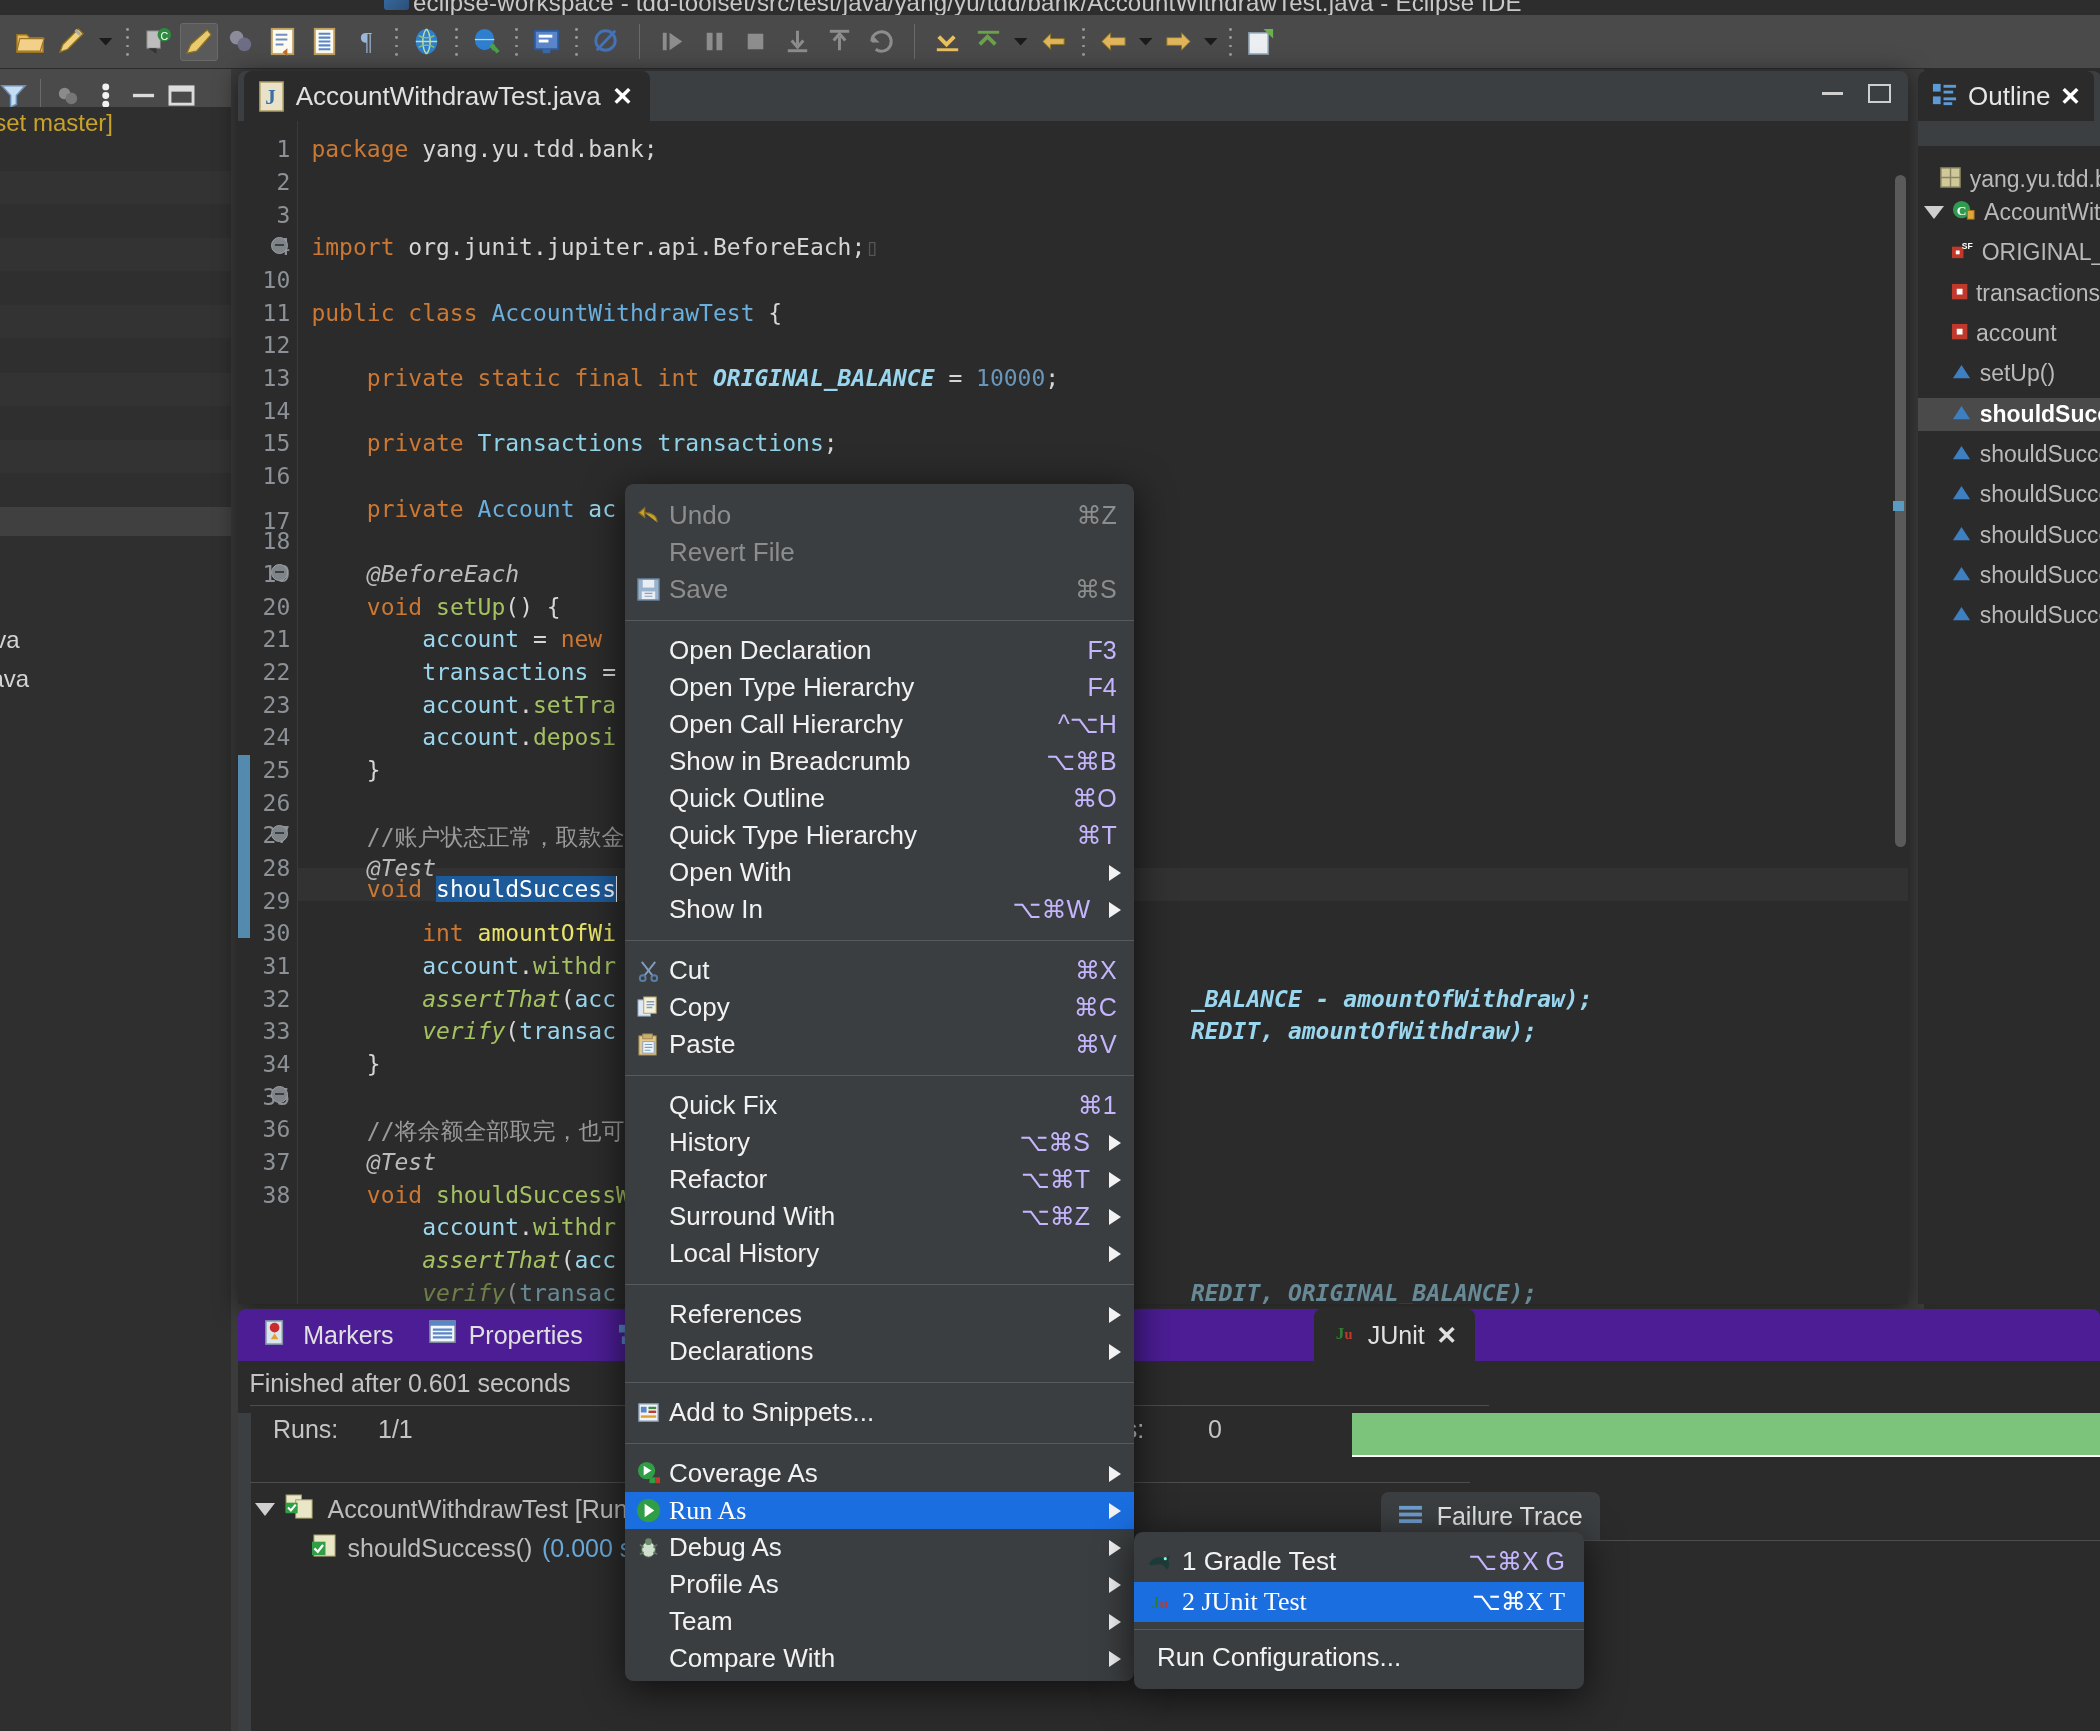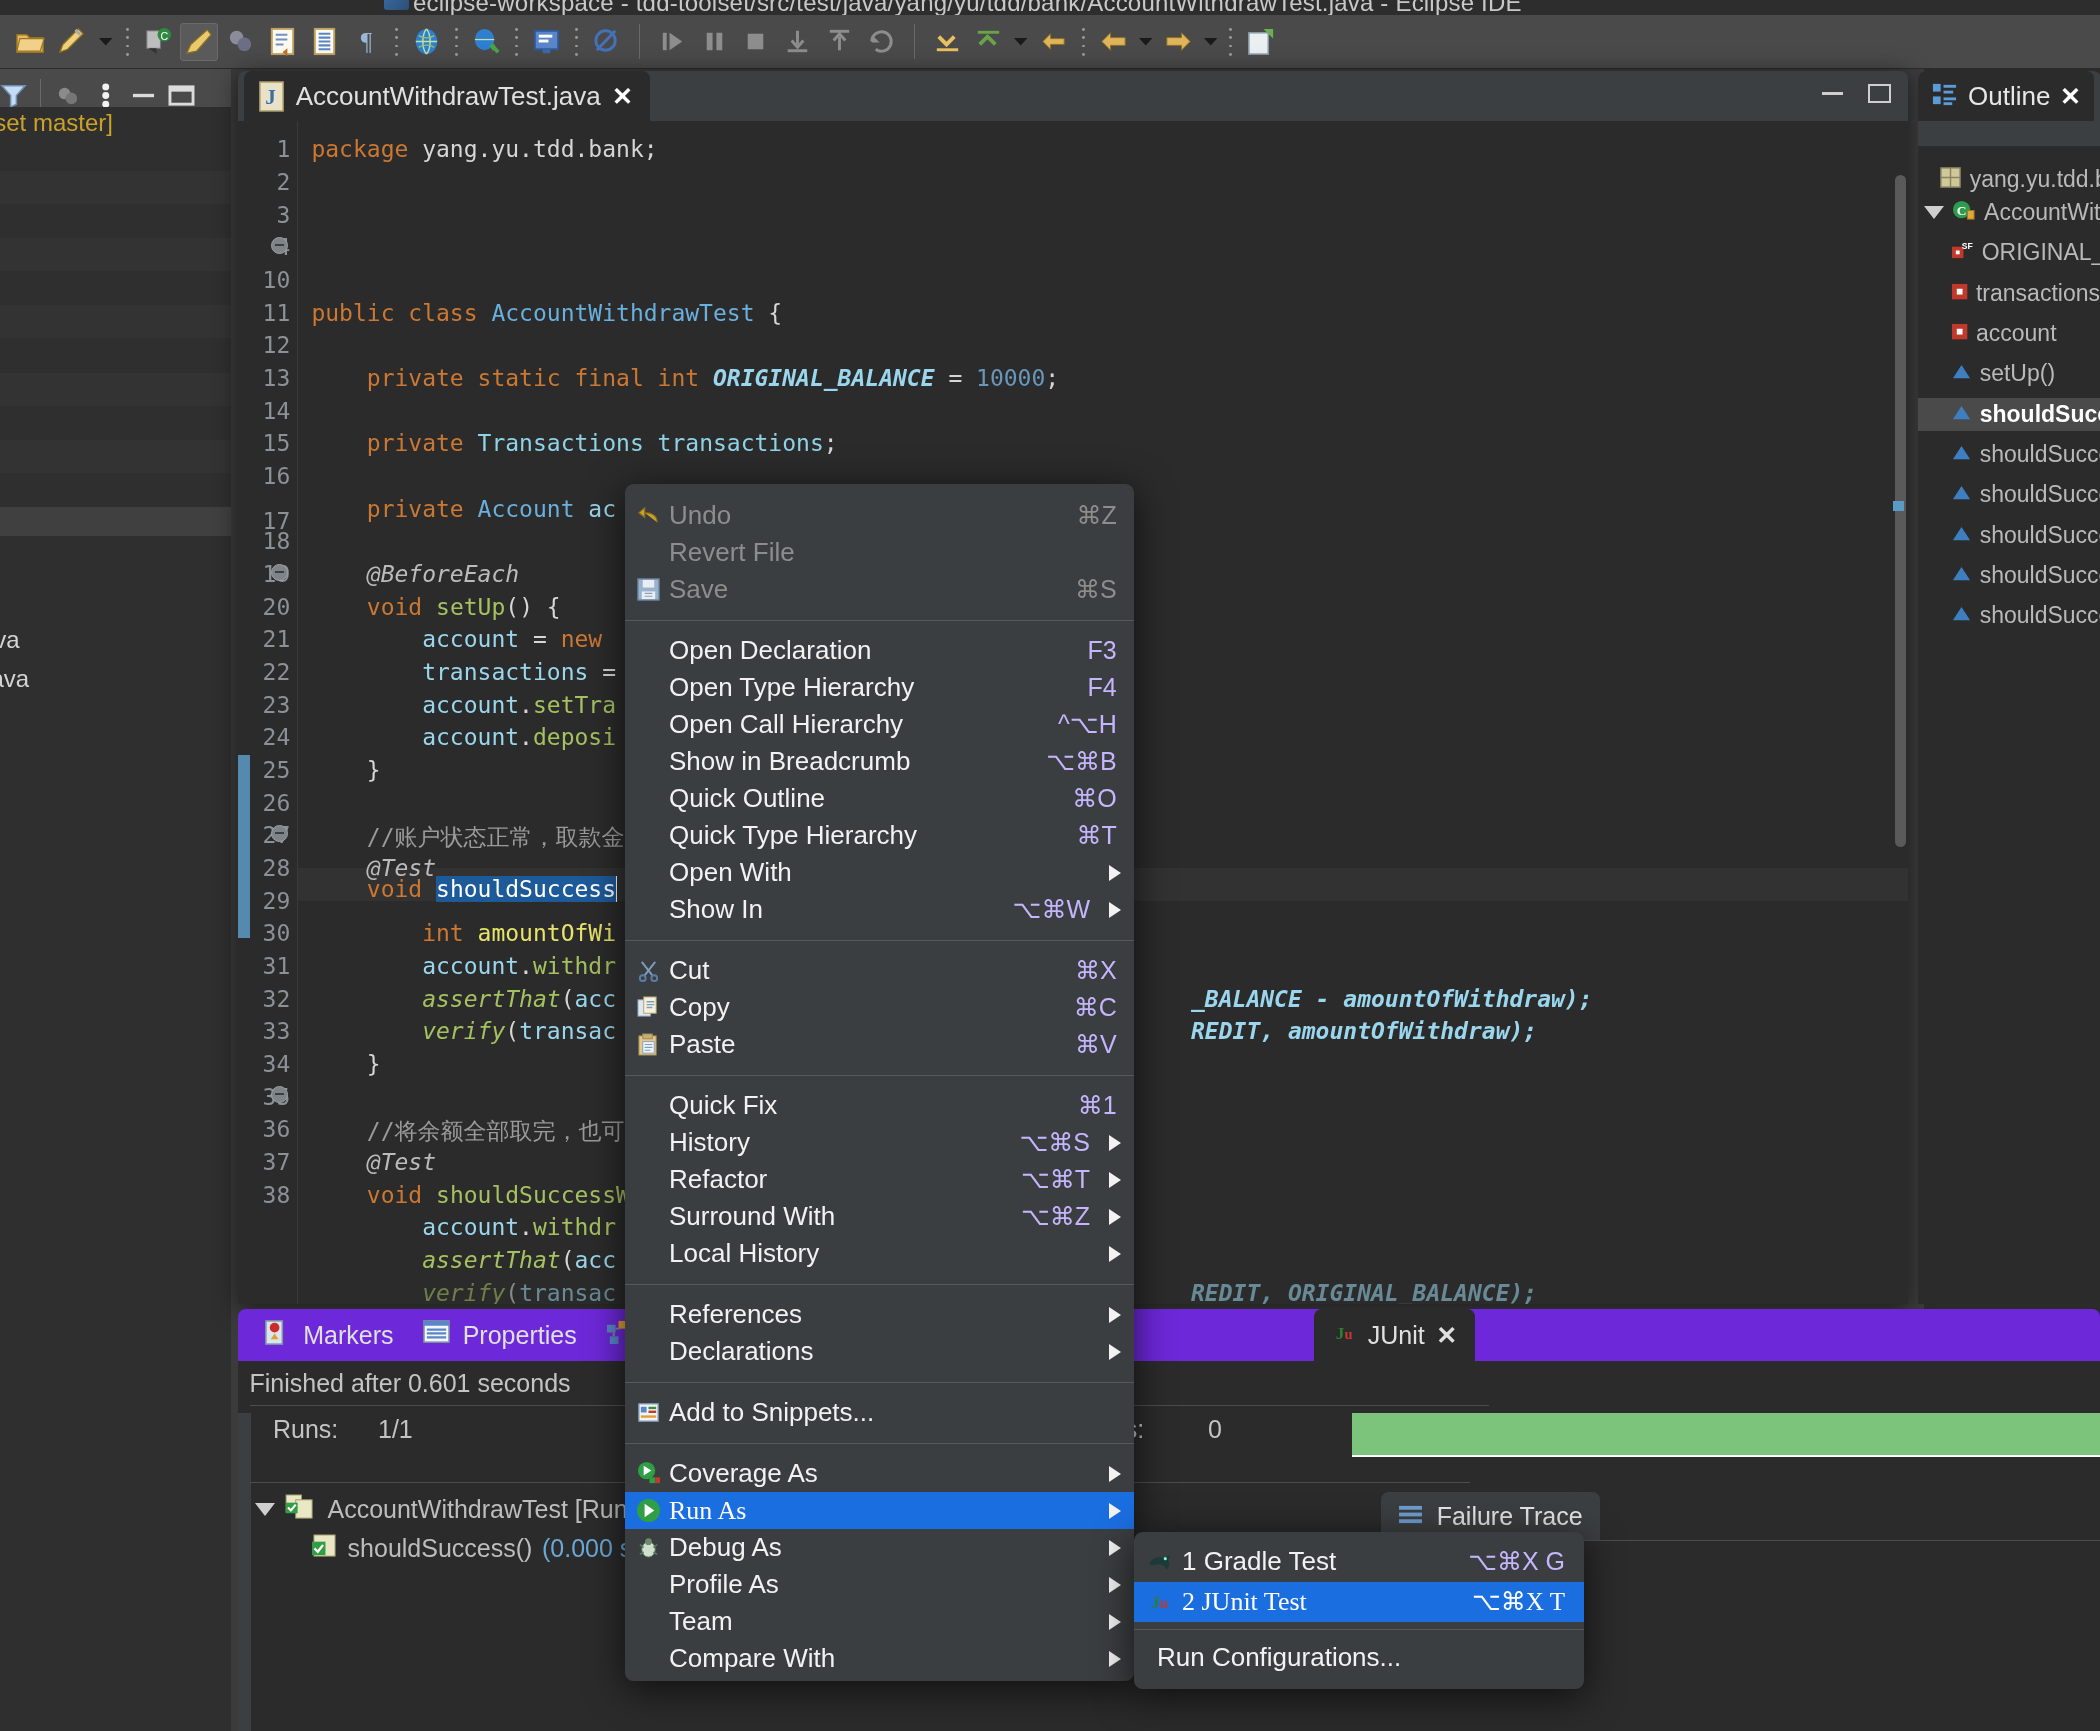--- a/index.html
+++ b/index.html
@@ -99,22 +99,22 @@
   .ol-row { position:absolute; left:0; width:183px; height:33px; display:flex;
     align-items:center; gap:7.7px; white-space:nowrap; }
   .ol-row.sel { background:#4a4a4a; }
   .ol-lbl { color:#b9b9b9; font-size:23px; }
   .ol-row.sel .ol-lbl { color:#fff; font-weight:bold; }
 
   
   .bottom { position:absolute; left:238px; top:1309px; width:1862px; height:422px;
     background:#2b2b2b; border-radius:7.7px 7.7px 0 0; }
   .bt-tabbar { position:absolute; left:0; top:0; width:1862px; height:52px;
-    background:#6d28d9; border-radius:7.7px 7.7px 0 0; display:flex; align-items:flex-start;
-    gap:17px; padding-left:19px; }
+    background:#4c1d95; border-radius:7.7px 7.7px 0 0; display:flex; align-items:flex-start;
+    gap:23px; padding-left:19px; }
   .bt-tab { display:flex; align-items:center; gap:11.5px; height:52px; padding:0 5.8px; }
   .bt-tab span { color:#e0e0e0; font-size:25px; white-space:nowrap; }
   .bt-tab.active { background:#2b2b2b; border-radius:7.7px 7.7px 0 0; padding:0 17.3px; }
   .bt-body { position:absolute; left:0; top:52px; width:1862px; bottom:0;
     background:#2b2b2b; }
   .finished { position:absolute; left:11.5px; top:7.7px; color:#c4c4c4; font-size:25px; }
   .hrline { position:absolute; left:11.5px; width:1201px; height:1px; background:#4d4d4d; }
   .runs { position:absolute; left:35px; color:#c4c4c4; font-size:25px; }
   .errors { position:absolute; color:#c4c4c4; font-size:25px; }
   .failures { position:absolute; color:#c4c4c4; font-size:25px; }
@@ -490,20 +490,21 @@
         <div class="fold" style="left:33px; top:965px"></div>
         <div class="gutter-line" style="top:995px">36</div>
         <div class="gutter-line" style="top:1028px">37</div>
         <div class="gutter-line" style="top:1061px">38</div>
       </div>
 
       <div class="codearea">
         <div class="curline" style="top:747px"></div>
 
         <div class="cl" style="top:15.4px"><span class="kw">package</span><span class="pl"> yang.yu.tdd.bank;</span></div>
+        <div class="cl" style="top:113px"><span class="kw">import</span><span class="pl"> org.junit.jupiter.api.BeforeEach;</span><span style="color:#555">▯</span></div>
         <div class="cl" style="top:179px"><span class="kw">public class </span><span class="type">AccountWithdrawTest</span><span class="pl"> {</span></div>
         <div class="cl" style="top:244px"><span class="pl">    </span><span class="kw">private static final int </span><span class="cons">ORIGINAL_BALANCE</span><span class="pl"> = </span><span class="num">10000</span><span class="pl">;</span></div>
         <div class="cl" style="top:309px"><span class="pl">    </span><span class="kw">private </span><span class="typ2">Transactions</span><span class="pl"> </span><span class="typ2">transactions</span><span class="pl">;</span></div>
         <div class="cl" style="top:375px"><span class="pl">    </span><span class="kw">private </span><span class="type">Account</span><span class="pl"> </span><span class="id">ac</span></div>
         <div class="cl" style="top:440px"><span class="pl">    </span><span class="ann">@BeforeEach</span></div>
         <div class="cl" style="top:473px"><span class="pl">    </span><span class="kw">void </span><span class="mth">setUp</span><span class="pl">() {</span></div>
         <div class="cl" style="top:505px"><span class="pl">        </span><span class="id">account</span><span class="pl"> = </span><span class="kw">new </span></div>
         <div class="cl" style="top:538px"><span class="pl">        </span><span class="id">transactions</span><span class="pl"> =</span></div>
         <div class="cl" style="top:571px"><span class="pl">        </span><span class="id">account</span><span class="pl">.</span><span class="mth">setTra</span></div>
         <div class="cl" style="top:603px"><span class="pl">        </span><span class="id">account</span><span class="pl">.</span><span class="mth">deposi</span></div>

